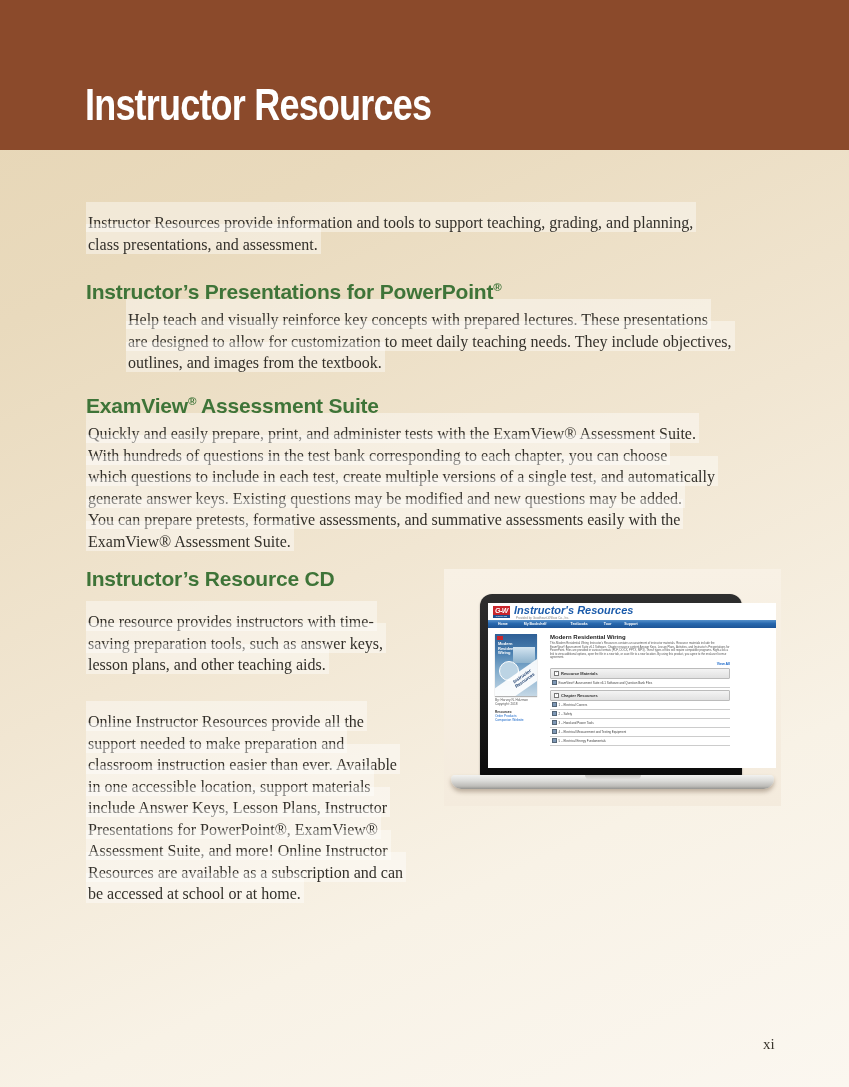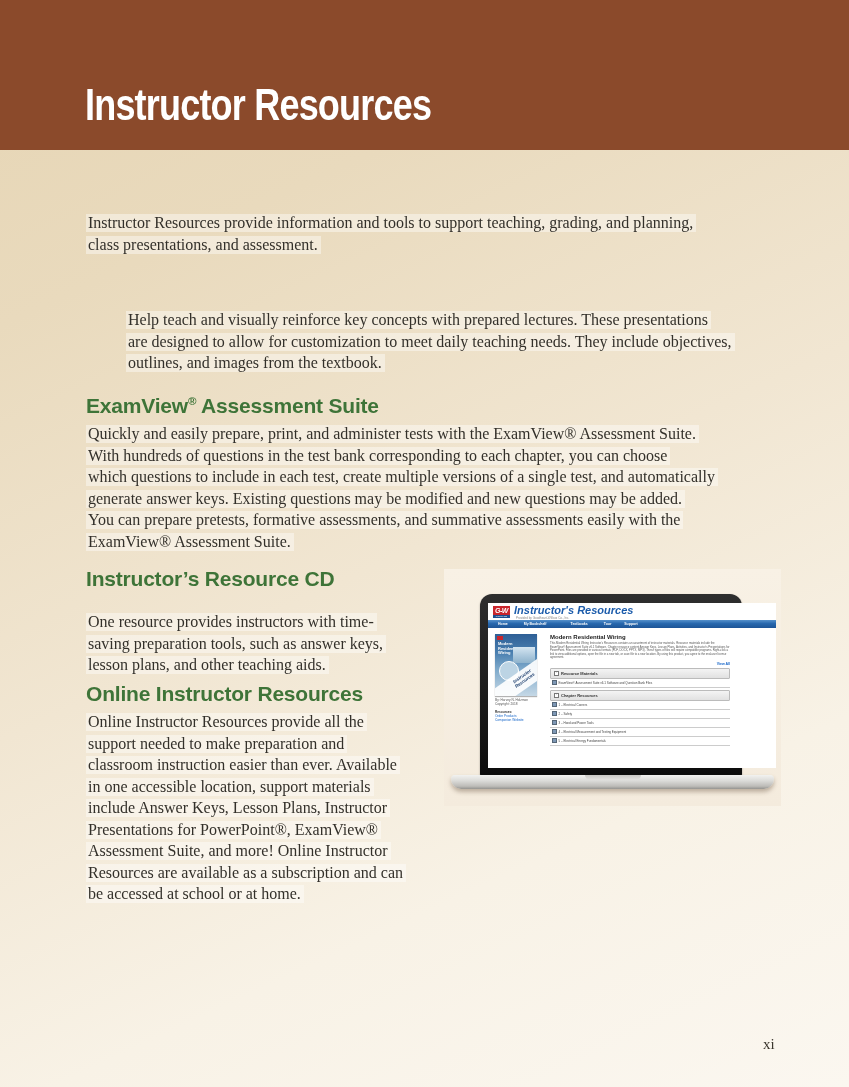--- a/index.html
+++ b/index.html
@@ -4,21 +4,21 @@
 <style>
   html,body{margin:0;padding:0;}
   .page{position:relative;width:849px;height:1087px;overflow:hidden;
     background:linear-gradient(155deg,#e6d5b4 0%,#e9dabd 22%,#f1e6d2 50%,#f8f2e6 75%,#fbf7f0 100%);
     font-family:"Liberation Serif",serif;color:#33302a;}
   .banner{position:absolute;left:0;top:0;width:849px;height:150px;background:#8b4a2b;}
   .banner h1{position:absolute;left:85px;top:79px;margin:0;color:#ffffff;
     font-family:"Liberation Sans",sans-serif;font-weight:bold;font-size:45px;white-space:nowrap;}
   .condensed{display:inline-block;transform:scaleX(.8);transform-origin:0 50%;letter-spacing:-1px;}
   .body-text{position:absolute;margin:0;font-size:16px;line-height:21.5px;white-space:pre;}
-  .hl{background:rgba(255,255,255,.42);box-decoration-break:clone;-webkit-box-decoration-break:clone;padding:0 3px 1px 2px;}
+  .hl{background:rgba(255,255,255,.42);box-decoration-break:clone;-webkit-box-decoration-break:clone;padding:12px 3px 1px 2px;}
   .green-h{position:absolute;margin:0;font-family:"Liberation Sans",sans-serif;font-weight:bold;
     font-size:21px;color:#3e7438;letter-spacing:-.2px;white-space:nowrap;}
   .green-h sup{font-size:55%;}
   #intro{left:86px;top:212px;}
   #h-ppt{left:86px;top:280px;}
   #p-ppt{left:86px;top:309px;margin-left:40px;}
   #h-ev{left:86px;top:394px;}
   #p-ev{left:86px;top:423px;}
   #h-cd{left:86px;top:567px;}
   #p-cd{left:86px;top:611px;}
@@ -91,38 +91,38 @@
 
 <div class="page">
 
   <header class="banner">
     <h1><span class="condensed">Instructor Resources</span></h1>
   </header>
 
   <p class="body-text" id="intro"><span class="hl">Instructor Resources provide information and tools to support teaching, grading, and planning,
 class presentations, and assessment.</span></p>
 
+  <h2 class="green-h" id="h-ppt"><span>Instructor’s Presentations for PowerPoint</span><sup>®</sup><span></span></h2>
   <p class="body-text" id="p-ppt"><span class="hl">Help teach and visually reinforce key concepts with prepared lectures. These presentations
 are designed to allow for customization to meet daily teaching needs. They include objectives,
 outlines, and images from the textbook.</span></p>
 
   <h2 class="green-h" id="h-ev"><span>ExamView</span><sup>®</sup><span> Assessment Suite</span></h2>
   <p class="body-text" id="p-ev"><span class="hl">Quickly and easily prepare, print, and administer tests with the ExamView® Assessment Suite.
 With hundreds of questions in the test bank corresponding to each chapter, you can choose
 which questions to include in each test, create multiple versions of a single test, and automatically
 generate answer keys. Existing questions may be modified and new questions may be added.
 You can prepare pretests, formative assessments, and summative assessments easily with the
 ExamView® Assessment Suite.</span></p>
 
   <h2 class="green-h" id="h-cd"><span>Instructor’s Resource CD</span><sup></sup><span></span></h2>
   <p class="body-text" id="p-cd"><span class="hl">One resource provides instructors with time-
 saving preparation tools, such as answer keys,
 lesson plans, and other teaching aids.</span></p>
 
-  <h2 class="green-h" id="h-online"><span>Online Instructor Resources</span><sup></sup><span></span></h2>
   <p class="body-text" id="p-online"><span class="hl">Online Instructor Resources provide all the
 support needed to make preparation and
 classroom instruction easier than ever. Available
 in one accessible location, support materials
 include Answer Keys, Lesson Plans, Instructor
 Presentations for PowerPoint®, ExamView®
 Assessment Suite, and more! Online Instructor
 Resources are available as a subscription and can
 be accessed at school or at home.</span></p>
 

